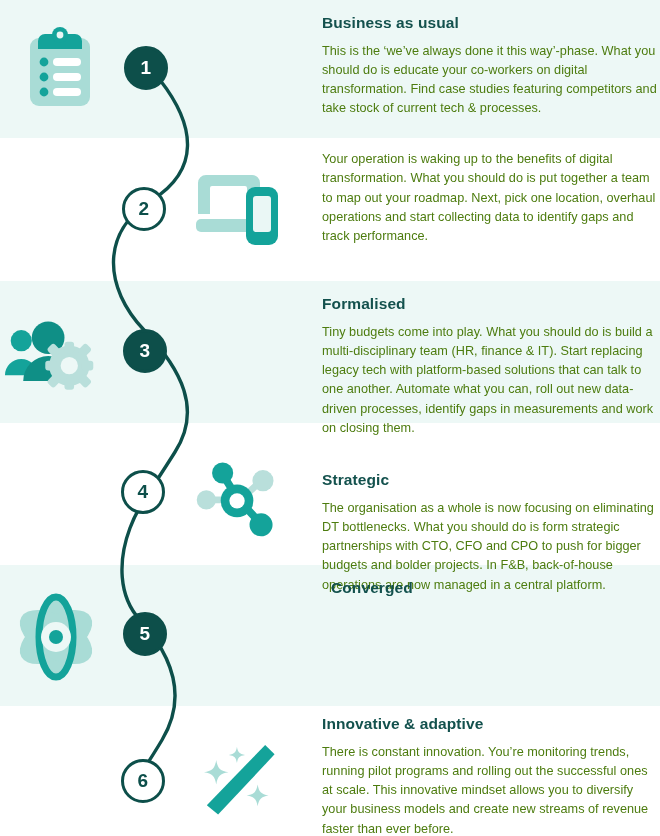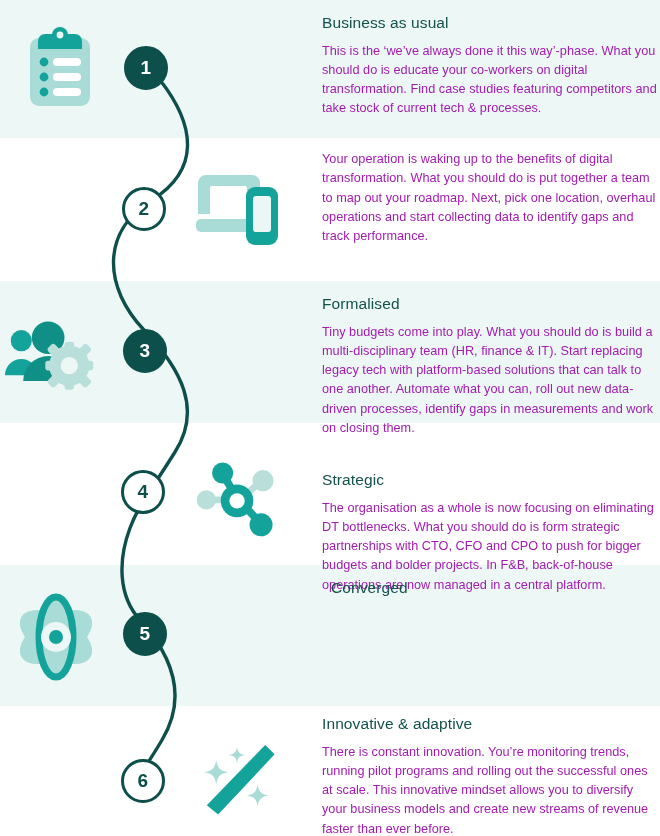--- a/index.html
+++ b/index.html
@@ -82,30 +82,30 @@
   }
 
   
   .stage-text {
     position: absolute;
     left: 322px;
     width: 336px;
   }
   .stage-heading {
     font-size: 15.5px;
-    font-weight: normal;
+    font-weight: bold;
     color: #13514d;
     letter-spacing: 0.1px;
     margin-bottom: 9px;
     line-height: 1.2;
   }
   .stage-body {
     font-size: 12.7px;
     line-height: 1.52;
-    color: #a21caf;
+    color: #4d7c0f;
     letter-spacing: 0.02px;
   }
 </style>
 </head>
 <body>
 
 <div id="infographic">
 
   <div class="band tint" style="top:0px;   height:138px;"></div>
   <div class="band plain" style="top:138px; height:143px;"></div>

